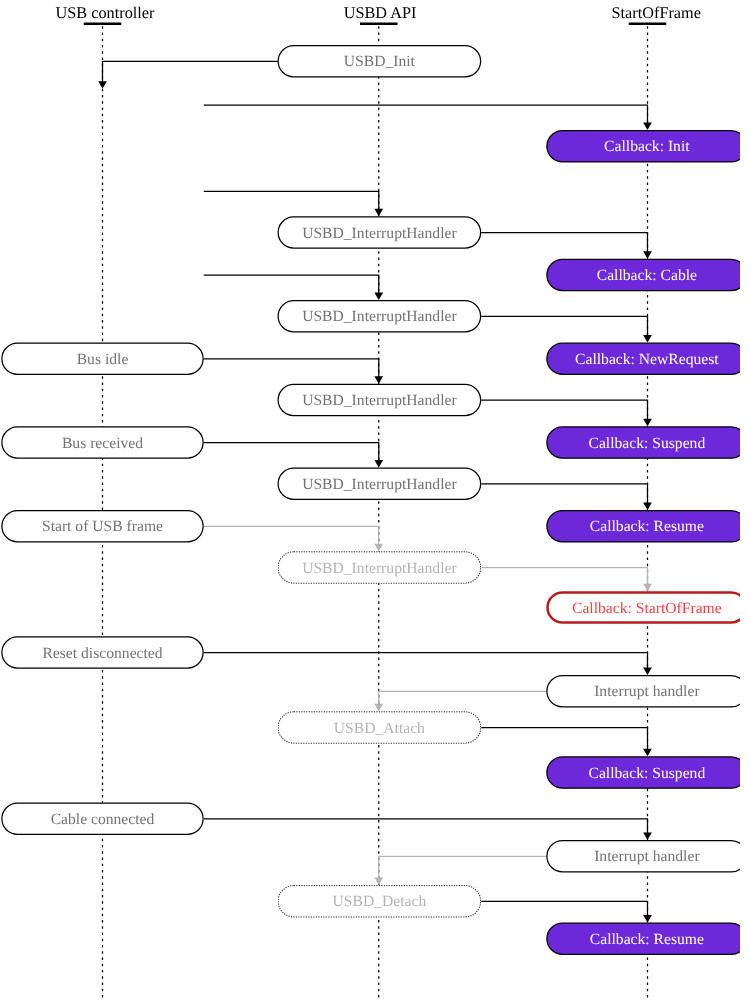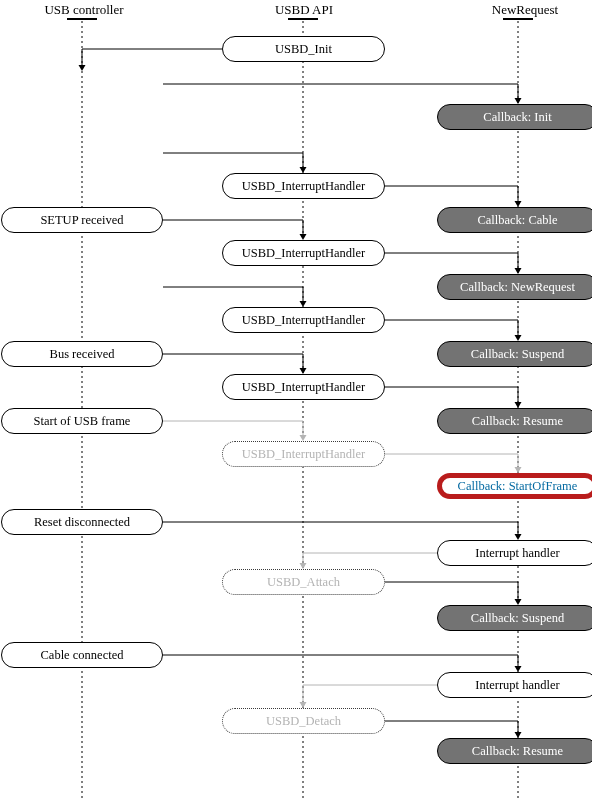--- a/index.html
+++ b/index.html
@@ -8,28 +8,28 @@
     font-family:Liberation Serif, serif;
   }
   .lane-label{
     position:absolute;top:2px;transform:translateX(-50%);
     font-size:13px;color:#000;white-space:nowrap;line-height:15px;
   }
   .node{
     position:absolute;box-sizing:border-box;height:26px;
     display:flex;align-items:center;justify-content:center;
     font-size:12.5px;line-height:14px;white-space:nowrap;
-    border:1px solid #000;border-radius:13px;background:#fff;color:#000000;
+    border:1px solid #000;border-radius:13px;background:#fff;color:#737373;
   }
   .node.evt{left:1px;width:162px;}
   .node.api{left:222px;width:163px;}
   .node.app{left:437px;width:161px;}
-  .node.black{background:#737373;color:#fff;border-color:#000;}
+  .node.black{background:#6d28d9;color:#fff;border-color:#000;}
   .node.ghost{border:1px dotted #3a3a3a;color:#b4b4b4;background:#fff;}
-  .node.grayline{border:5px solid #b91c1c;color:#0369a1;background:#fff;}
+  .node.grayline{border:2px solid #b91c1c;color:#ef4444;background:#fff;}
   svg.wires{position:absolute;left:0;top:0;z-index:0;}
   .node,.lane-label{z-index:1;}
 </style>
 </head>
 <body>
 
 <div class="canvas">
 
   <svg class="wires" width="600" height="804" viewBox="0 0 600 804">
 
@@ -110,32 +110,32 @@
         <polygon points="299.5,702 303,708 306.5,702" fill="#b4b4b4"></polygon>
     </g>
     <g>
       <path d="M385 721 H518 V734" stroke="#000" fill="none"></path>
         <polygon points="514.5,732 518,738 521.5,732" fill="#000"></polygon>
     </g>
   </svg>
 
   <div class="lane-label" style="left:84px">USB controller</div>
   <div class="lane-label" style="left:304px">USBD API</div>
-  <div class="lane-label" style="left:525px">NewRequest</div>
+  <div class="lane-label" style="left:525px">StartOfFrame</div>
 
   <div class="node api" style="top:36px">USBD_Init</div>
   <div class="node api" style="top:173px">USBD_InterruptHandler</div>
   <div class="node api" style="top:240px">USBD_InterruptHandler</div>
   <div class="node api" style="top:307px">USBD_InterruptHandler</div>
   <div class="node api" style="top:374px">USBD_InterruptHandler</div>
   <div class="node api ghost" style="top:441px">USBD_InterruptHandler</div>
   <div class="node api ghost" style="top:569px">USBD_Attach</div>
   <div class="node api ghost" style="top:708px">USBD_Detach</div>
 
-  <div class="node evt" style="top:207px">SETUP received</div>
+  <div class="node evt" style="top:274px">Bus idle</div>
   <div class="node evt" style="top:341px">Bus received</div>
   <div class="node evt" style="top:408px">Start of USB frame</div>
   <div class="node evt" style="top:509px">Reset disconnected</div>
   <div class="node evt" style="top:642px">Cable connected</div>
 
   <div class="node app black" style="top:104px">Callback: Init</div>
   <div class="node app black" style="top:207px">Callback: Cable</div>
   <div class="node app black" style="top:274px">Callback: NewRequest</div>
   <div class="node app black" style="top:341px">Callback: Suspend</div>
   <div class="node app black" style="top:408px">Callback: Resume</div>

